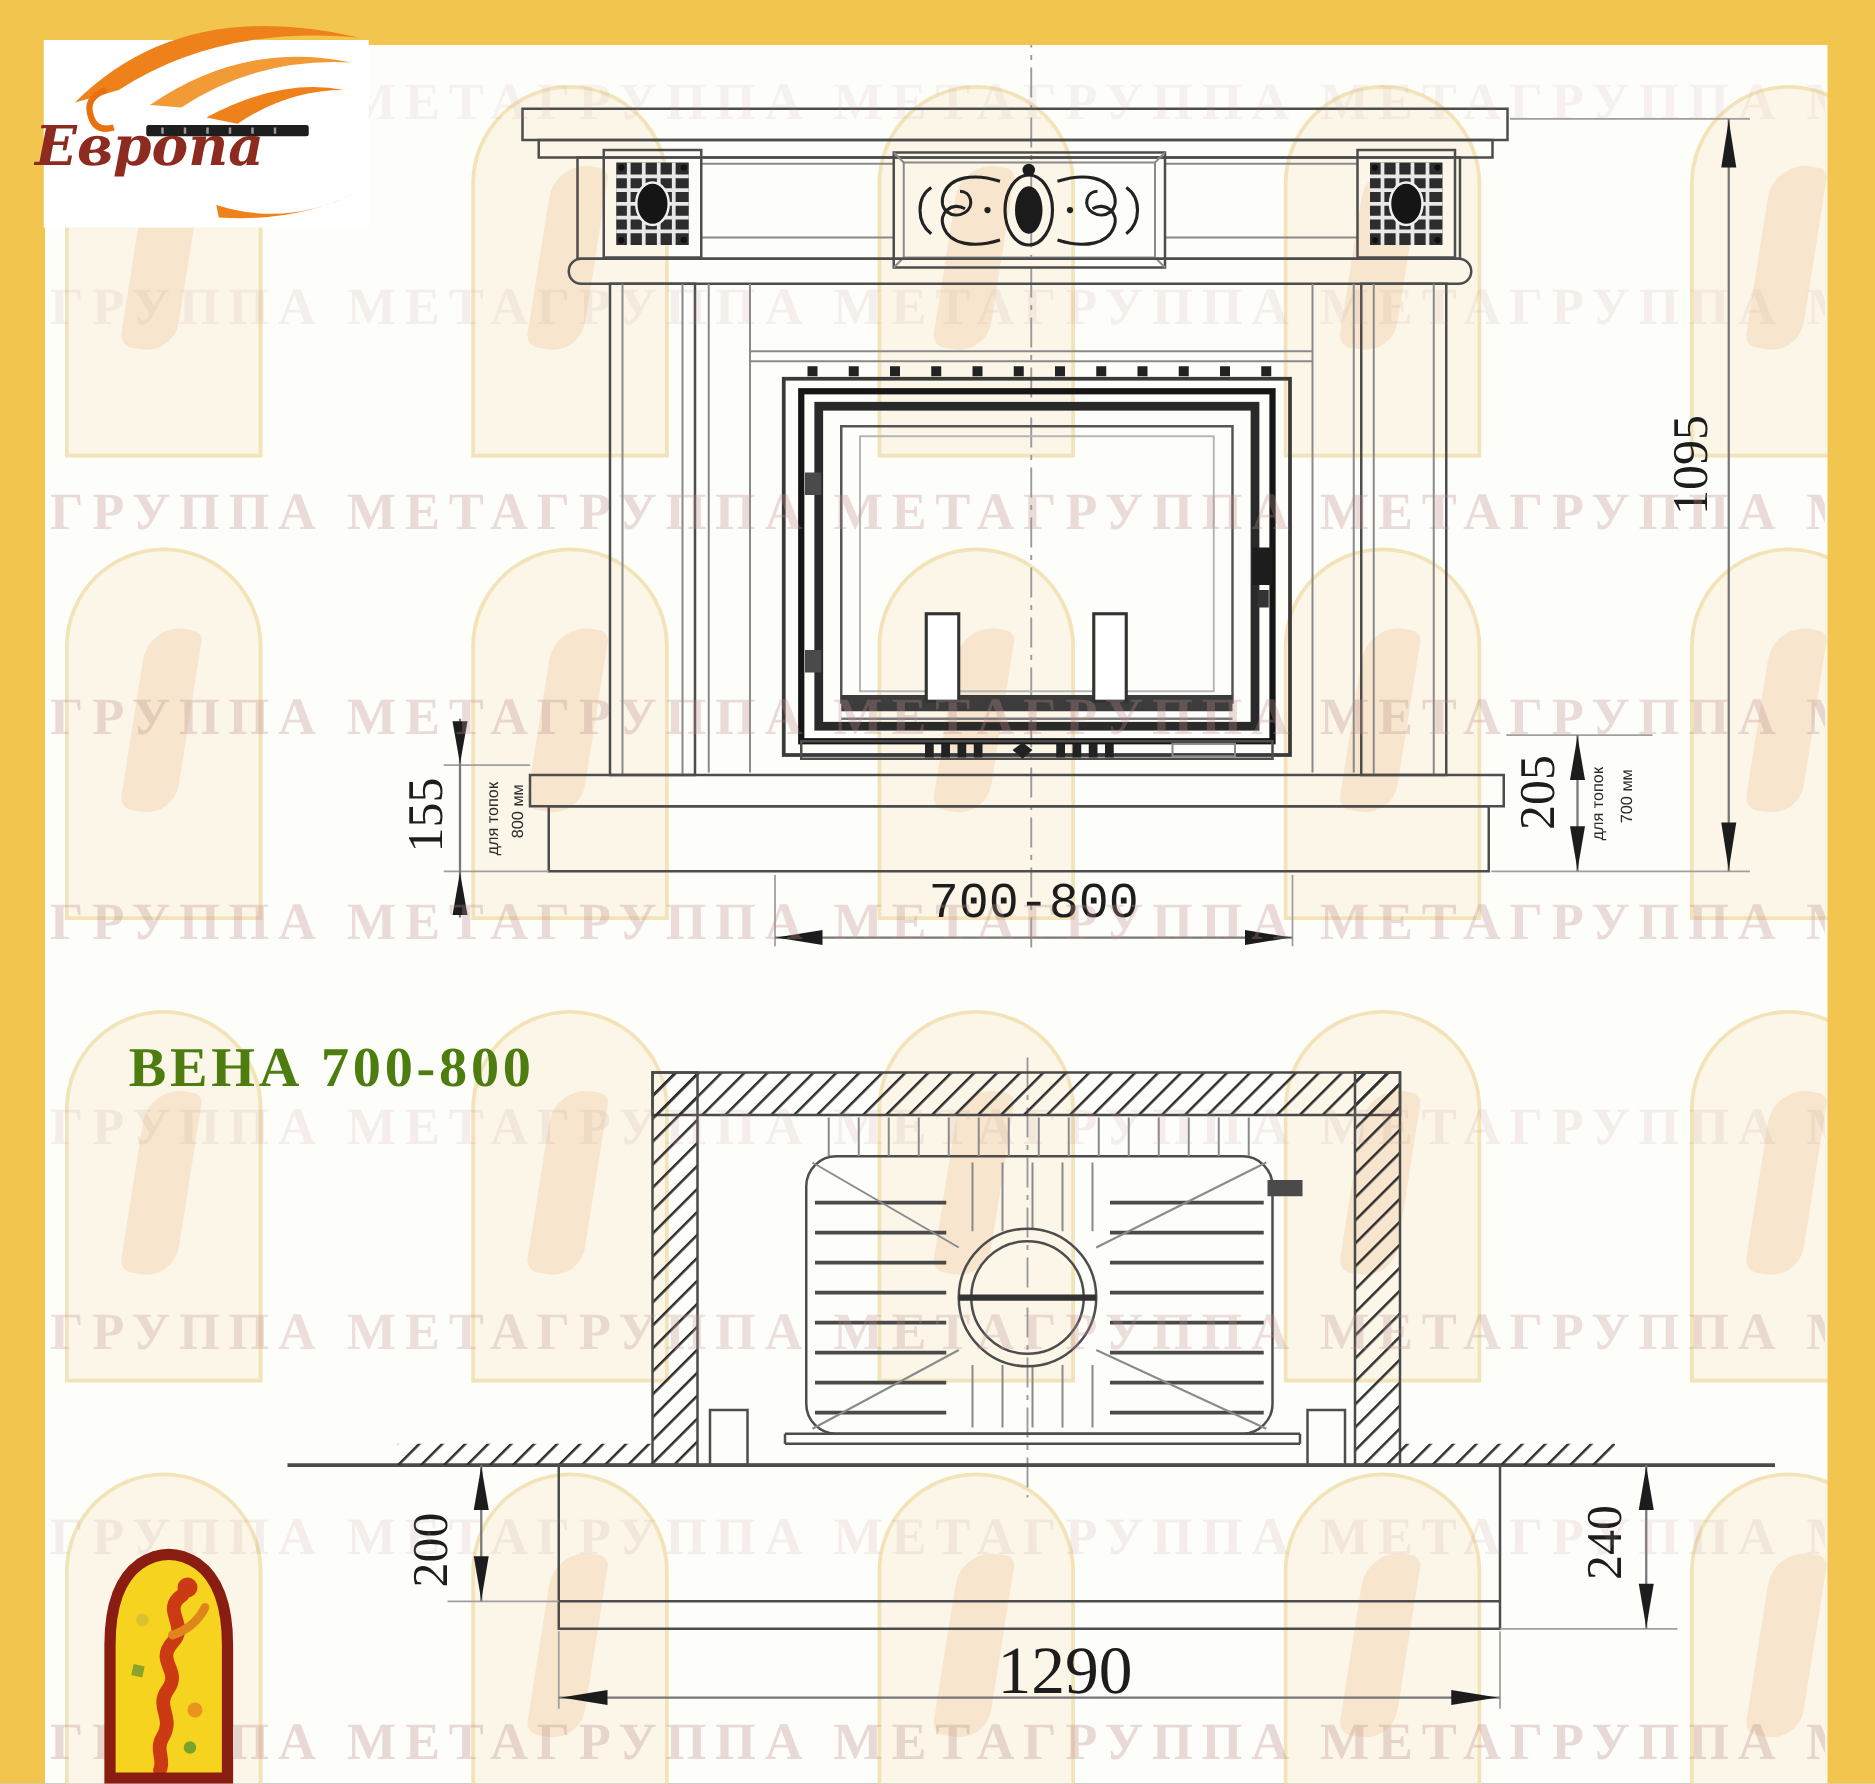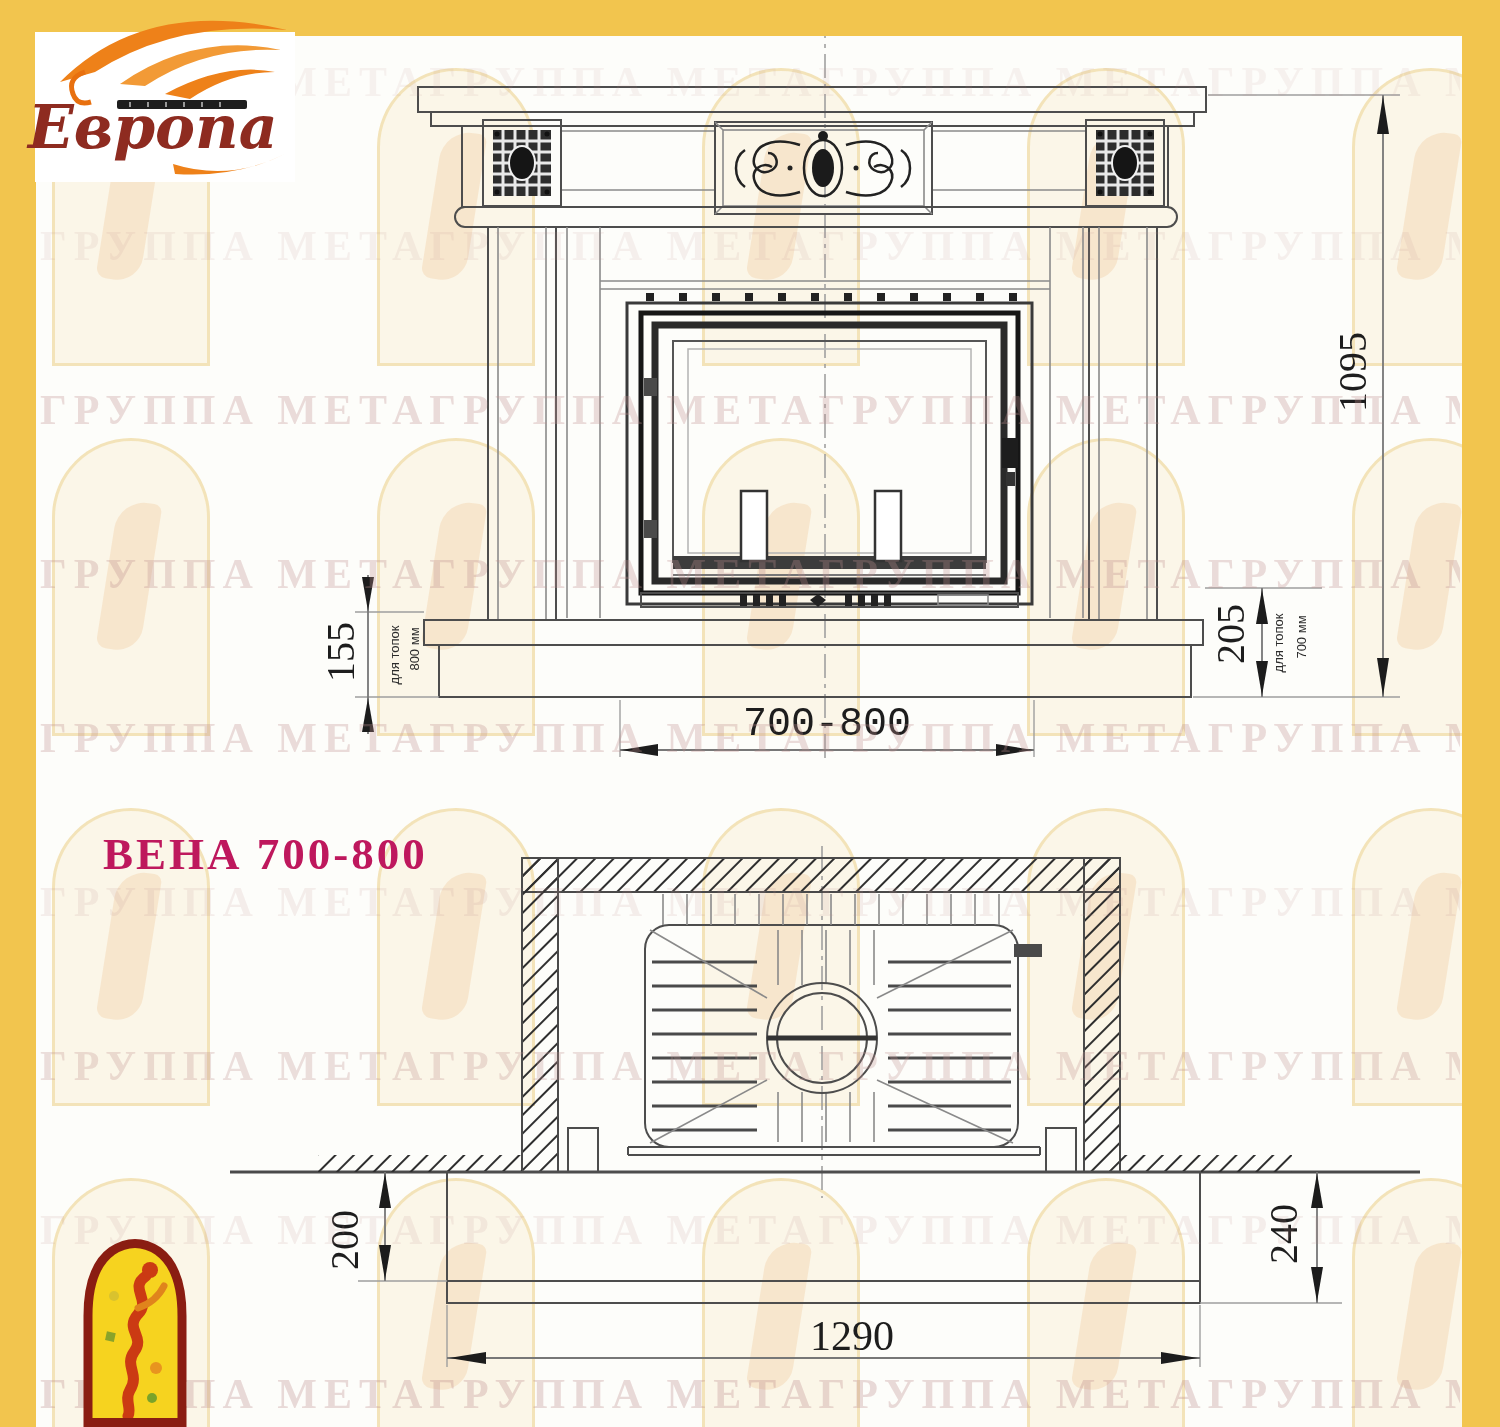--- a/index.html
+++ b/index.html
@@ -25,25 +25,25 @@
   .d{stroke:#777;stroke-width:1.8;fill:none;}
   .x{stroke:#9f9f9f;stroke-width:1.4;fill:none;}
   .cl{stroke:#9a9a9a;stroke-width:1.5;stroke-dasharray:24 6 4 6;fill:none;}
   .arw{fill:#1c1c1c;}
   
   .dim{position:absolute;transform:translate(-50%,-50%);font-size:40px;color:#1d1d1d;
        white-space:nowrap;z-index:20;}
   .dim.rot{transform:translate(-50%,-50%) rotate(-90deg);}
   .note{position:absolute;transform:translate(-50%,-50%) rotate(-90deg);font-size:13px;
         color:#2b2b2b;white-space:nowrap;z-index:20;font-family:"Liberation Sans",sans-serif;}
-  #title{position:absolute;left:103px;top:828px;font-size:45px;font-weight:bold;color:#be185d;
+  #title{position:absolute;left:103px;top:828px;font-size:45px;font-weight:bold;color:#4d7c0f;
          letter-spacing:3px;z-index:20;}
   
   #brand{position:absolute;left:25px;top:2px;width:285px;height:185px;z-index:65;}
-  #brand-name{position:absolute;left:28px;top:92px;font-size:60px;font-style:italic;
+  #brand-name{position:absolute;left:28px;top:92px;font-size:44px;font-style:italic;
         font-weight:bold;color:#8e2b20;z-index:66;font-family:"DejaVu Serif",serif;}
   #meta-logo{position:absolute;left:80px;top:1238px;width:110px;height:190px;z-index:65;}
 </style>
 </head>
 <body>
 
 <div id="page">
 
   <div id="arches">
       <div class="arch" style="left: 52px; top: 68px;">
@@ -288,21 +288,21 @@
   <div class="dim rot" style="left:1352px;top:372px;font-size:40px;">1095</div>
   <div class="dim rot" style="left:340px;top:652px;">155</div>
   <div class="note" style="left:394px;top:655px;">для топок</div>
   <div class="note" style="left:414px;top:649px;">800 мм</div>
   <div class="dim rot" style="left:1230px;top:634px;">205</div>
   <div class="note" style="left:1278px;top:643px;">для топок</div>
   <div class="note" style="left:1301px;top:637px;">700 мм</div>
   <div class="dim" style="left:827px;top:724px;font-family:Liberation Mono, monospace;">700-800</div>
   <div class="dim rot" style="left:344px;top:1240px;">200</div>
   <div class="dim rot" style="left:1283px;top:1234px;">240</div>
-  <div class="dim" style="left:852px;top:1336px;font-size:42px;">1290</div>
+  <div class="dim" style="left:852px;top:1336px;font-size:54px;">1290</div>
 
   <div id="title">ВЕНА 700-800</div>
 
   <div id="wmrows">
       <div class="wm" style="top: 58px; opacity: 0.1;">ГРУППА МЕТАГРУППА МЕТАГРУППА МЕТАГРУППА МЕТАГРУППА МЕТА</div>
       <div class="wm" style="top: 222px; opacity: 0.12;">ГРУППА МЕТАГРУППА МЕТАГРУППА МЕТАГРУППА МЕТАГРУППА МЕТА</div>
       <div class="wm" style="top: 386px; opacity: 0.3;">ГРУППА МЕТАГРУППА МЕТАГРУППА МЕТАГРУППА МЕТАГРУППА МЕТА</div>
       <div class="wm" style="top: 550px; opacity: 0.3;">ГРУППА МЕТАГРУППА МЕТАГРУППА МЕТАГРУППА МЕТАГРУППА МЕТА</div>
       <div class="wm" style="top: 714px; opacity: 0.3;">ГРУППА МЕТАГРУППА МЕТАГРУППА МЕТАГРУППА МЕТАГРУППА МЕТА</div>
       <div class="wm" style="top: 878px; opacity: 0.14;">ГРУППА МЕТАГРУППА МЕТАГРУППА МЕТАГРУППА МЕТАГРУППА МЕТА</div>

